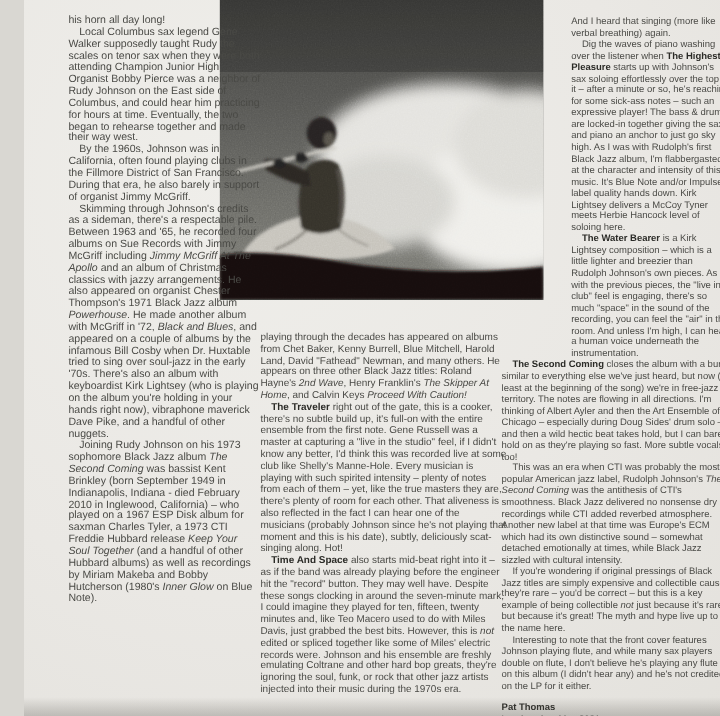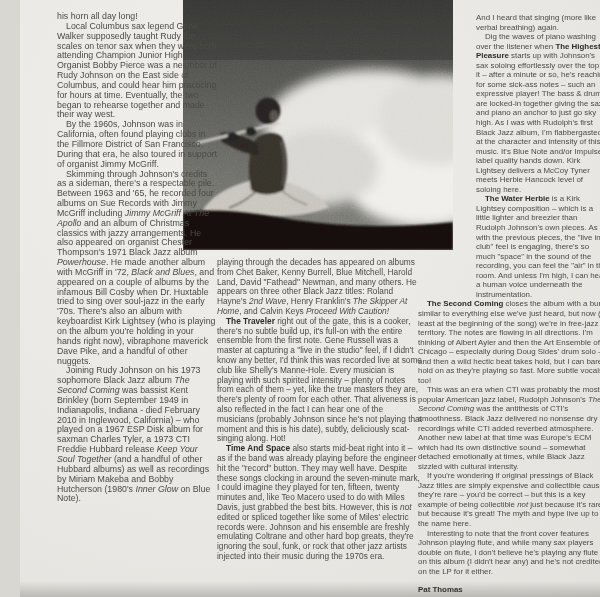--- a/index.html
+++ b/index.html
@@ -10,21 +10,21 @@
     color:#4a4a46;
     margin-left:20px;
     -webkit-font-smoothing:antialiased;
   }
   .col{position:absolute;text-align:left;}
   .col p{margin:0;}
   .ind{text-indent:9px;}
   b{font-weight:700;color:#2b2b27;}
   i{font-style:italic;}
   #left-col{left:37px;top:12px;width:160px;font-size:8.8px;line-height:9.85px;}
-  #mid-col{left:197px;top:258px;width:205px;font-size:8.3px;line-height:9.8px;}
+  #mid-col{left:197px;top:276px;width:205px;font-size:8.3px;line-height:9.8px;}
   #right-col{left:398px;top:13px;width:190px;font-size:7.9px;line-height:9.55px;}
   #photo-wrap-spacer{float:left;width:58px;height:280px;}
   #photo{position:absolute;left:163px;top:0;width:270px;height:250px;display:block;}
   #credits{margin-top:9px;}
   #credits .credit-name{font-weight:700;color:#2b2b27;margin:0;}
   #credits p{margin:0;}
   #bottom-shadow{
     position:absolute;left:0;bottom:0;width:600px;height:16px;
     background:linear-gradient(to bottom, rgba(90,88,82,0) 0%, rgba(90,88,82,0.22) 70%, rgba(90,88,82,0.30) 100%);
     pointer-events:none;
@@ -81,37 +81,37 @@
       <ellipse cx="68" cy="131.5" rx="5.5" ry="4.2" fill="#242220"></ellipse>
     </g>
     <path d="M0,213 C32,207 72,213 112,220 C162,227 212,228 270,222 L270,250 L0,250 Z" fill="#12100d" filter="url(#soft2)"></path>
     <rect x="0" y="0" width="270" height="60" fill="#000" opacity="0.18"></rect>
     <rect x="0" y="0" width="270" height="250" filter="url(#grain)" opacity="0.28" style="mix-blend-mode:overlay"></rect>
   </svg>
 
   <div id="left-col" class="col">
       <p class="">his horn all day long!</p>
       <p class="ind">Local Columbus sax legend Gene Walker supposedly taught Rudy the scales on tenor sax when they were both attending Champion Junior High. Organist Bobby Pierce was a neighbor of Rudy Johnson on the East side of Columbus, and could hear him practicing for hours at time. Eventually, the two began to rehearse together and made their way west.</p>
-      <p class="ind">By the 1960s, Johnson was in California, often found playing clubs in the Fillmore District of San Francisco. During that era, he also toured in support of organist Jimmy McGriff.</p>
+      <p class="ind">By the 1960s, Johnson was in California, often found playing clubs in the Fillmore District of San Francisco. During that era, he also barely in support of organist Jimmy McGriff.</p>
       <p class="ind">Skimming through Johnson's credits as a sideman, there's a respectable pile. Between 1963 and '65, he recorded four albums on Sue Records with Jimmy McGriff including <i>Jimmy McGriff At The Apollo</i> and an album of Christmas classics with jazzy arrangements. He also appeared on organist Chester Thompson's 1971 Black Jazz album <i>Powerhouse</i>. He made another album with McGriff in '72, <i>Black and Blues</i>, and appeared on a couple of albums by the infamous Bill Cosby when Dr. Huxtable tried to sing over soul-jazz in the early '70s. There's also an album with keyboardist Kirk Lightsey (who is playing on the album you're holding in your hands right now), vibraphone maverick Dave Pike, and a handful of other nuggets.</p>
       <p class="ind">Joining Rudy Johnson on his 1973 sophomore Black Jazz album <i>The Second Coming</i> was bassist Kent Brinkley (born September 1949 in Indianapolis, Indiana - died February 2010 in Inglewood, California) – who played on a 1967 ESP Disk album for saxman Charles Tyler, a 1973 CTI Freddie Hubbard release <i>Keep Your Soul Together</i> (and a handful of other Hubbard albums) as well as recordings by Miriam Makeba and Bobby Hutcherson (1980's <i>Inner Glow</i> on Blue Note).</p>
     </div>
 
   <div id="mid-col" class="col">
       <p class="">playing through the decades has appeared on albums from Chet Baker, Kenny Burrell, Blue Mitchell, Harold Land, David "Fathead" Newman, and many others. He appears on three other Black Jazz titles: Roland Hayne's <i>2nd Wave</i>, Henry Franklin's <i>The Skipper At Home</i>, and Calvin Keys <i>Proceed With Caution!</i></p>
       <p class="ind"><b>The Traveler</b> right out of the gate, this is a cooker, there's no subtle build up, it's full-on with the entire ensemble from the first note. Gene Russell was a master at capturing a "live in the studio" feel, if I didn't know any better, I'd think this was recorded live at some club like Shelly's Manne-Hole. Every musician is playing with such spirited intensity – plenty of notes from each of them – yet, like the true masters they are, there's plenty of room for each other. That aliveness is also reflected in the fact I can hear one of the musicians (probably Johnson since he's not playing that moment and this is his date), subtly, deliciously scat-singing along. Hot!</p>
       <p class="ind"><b>Time And Space</b> also starts mid-beat right into it – as if the band was already playing before the engineer hit the "record" button. They may well have. Despite these songs clocking in around the seven-minute mark, I could imagine they played for ten, fifteen, twenty minutes and, like Teo Macero used to do with Miles Davis, just grabbed the best bits. However, this is <i>not</i> edited or spliced together like some of Miles' electric records were. Johnson and his ensemble are freshly emulating Coltrane and other hard bop greats, they're ignoring the soul, funk, or rock that other jazz artists injected into their music during the 1970s era.</p>
     </div>
 
   <div id="right-col" class="col">
     <div id="photo-wrap-spacer"></div>
     <div>
         <p class="">And I heard that singing (more like verbal breathing) again.</p>
         <p class="ind">Dig the waves of piano washing over the listener when <b>The Highest Pleasure</b> starts up with Johnson's sax soloing effortlessly over the top of it – after a minute or so, he's reaching for some sick-ass notes – such an expressive player! The bass &amp; drums are locked-in together giving the sax and piano an anchor to just go sky high. As I was with Rudolph's first Black Jazz album, I'm flabbergasted at the character and intensity of this music. It's Blue Note and/or Impulse label quality hands down. Kirk Lightsey delivers a McCoy Tyner meets Herbie Hancock level of soloing here.</p>
-        <p class="ind"><b>The Water Herbie</b> is a Kirk Lightsey composition – which is a little lighter and breezier than Rudolph Johnson's own pieces. As with the previous pieces, the "live in a club" feel is engaging, there's so much "space" in the sound of the recording, you can feel the "air" in the room. And unless I'm high, I can hear a human voice underneath the instrumentation.</p>
+        <p class="ind"><b>The Water Bearer</b> is a Kirk Lightsey composition – which is a little lighter and breezier than Rudolph Johnson's own pieces. As with the previous pieces, the "live in a club" feel is engaging, there's so much "space" in the sound of the recording, you can feel the "air" in the room. And unless I'm high, I can hear a human voice underneath the instrumentation.</p>
         <p class="ind"><b>The Second Coming</b> closes the album with a burn similar to everything else we've just heard, but now (at least at the beginning of the song) we're in free-jazz territory. The notes are flowing in all directions. I'm thinking of Albert Ayler and then the Art Ensemble of Chicago – especially during Doug Sides' drum solo – and then a wild hectic beat takes hold, but I can barely hold on as they're playing so fast. More subtle vocals too!</p>
         <p class="ind">This was an era when CTI was probably the most popular American jazz label, Rudolph Johnson's <i>The Second Coming</i> was the antithesis of CTI's smoothness. Black Jazz delivered no nonsense dry recordings while CTI added reverbed atmosphere. Another new label at that time was Europe's ECM which had its own distinctive sound – somewhat detached emotionally at times, while Black Jazz sizzled with cultural intensity.</p>
         <p class="ind">If you're wondering if original pressings of Black Jazz titles are simply expensive and collectible cause they're rare – you'd be correct – but this is a key example of being collectible <i>not</i> just because it's rare, but because it's great! The myth and hype live up to the name here.</p>
         <p class="ind">Interesting to note that the front cover features Johnson playing flute, and while many sax players double on flute, I don't believe he's playing any flute on this album (I didn't hear any) and he's not credited on the LP for it either.</p>
       </div>
     <div id="credits">
       <p class="credit-name">Pat Thomas</p>
       <div>
           <p>Los Angeles, May 2021</p>
         </div>

